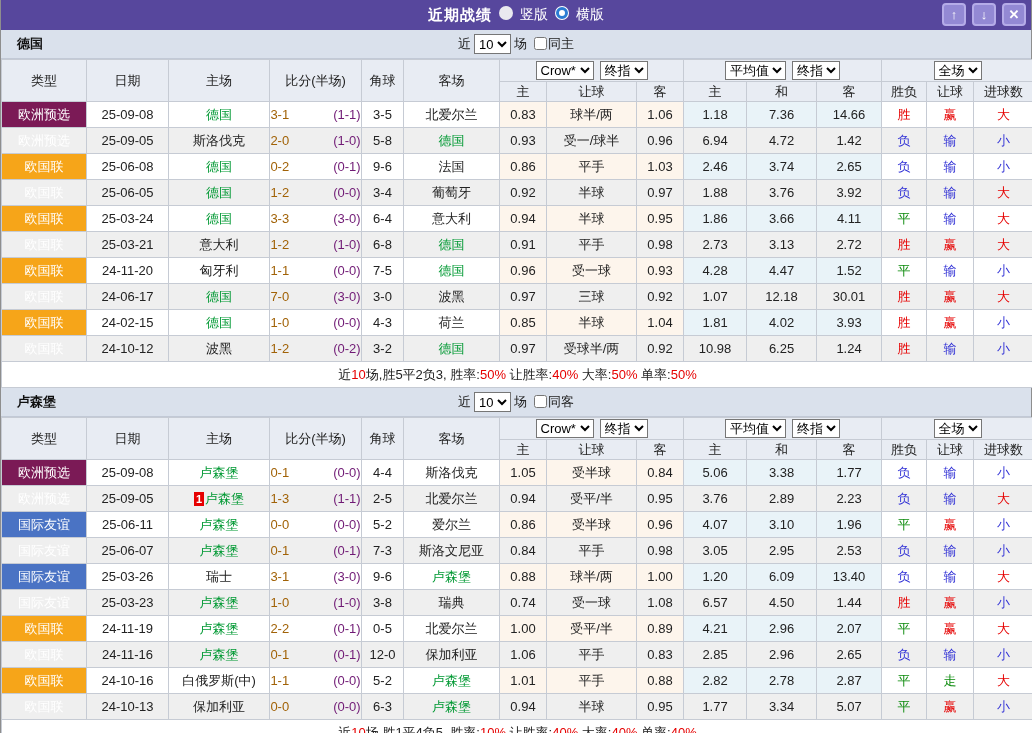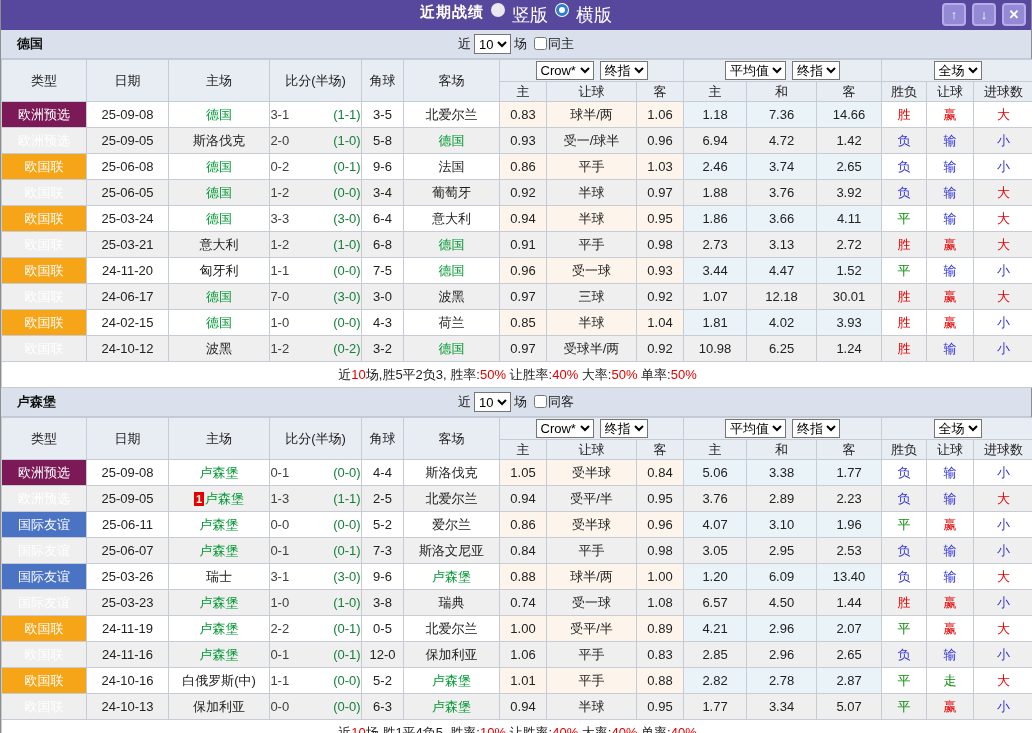--- a/index.html
+++ b/index.html
@@ -3,21 +3,21 @@
 <meta charset="utf-8">
 <style>
   html,body{margin:0;padding:0;background:#fff;}
   body{font-family:"Liberation Sans","DejaVu Sans",sans-serif;}
   .app{width:1030px;border-left:1px solid #8e8e8e;border-right:1px solid #8e8e8e;border-bottom:1px solid #8e8e8e;}
 
   
   .titlebar{height:30px;background:#57479d;display:flex;align-items:center;position:relative;color:#fff;}
   .title-center{margin:0 auto;display:flex;gap:7px;}
   .app-title{font-size:15px;font-weight:bold;letter-spacing:1px;}
-  .radio-label{font-size:18px;cursor:pointer;}
+  .radio-label{font-size:14px;cursor:pointer;}
   .radio{width:14px;height:14px;border-radius:50%;background:#e9e9ef;position:relative;display:inline-block;cursor:pointer;}
   .radio.on{background:#fff;}
   .radio.on::after{content:"";position:absolute;left:1px;top:1px;right:1px;bottom:1px;border:3px solid #2b7cd3;border-radius:50%;}
   .win-buttons{position:absolute;right:5px;top:3px;display:flex;gap:6px;}
   .wbtn{width:24px;height:23px;background:#9389d4;border:2px solid #b5ace8;border-radius:4px;color:#fff;
         font-size:13px;font-weight:bold;display:flex;align-items:center;justify-content:center;cursor:pointer;padding:0;line-height:1;}
 
   
   .filterbar{height:28px;background:#dae1ec;display:flex;align-items:center;position:relative;font-size:13px;color:#222;
              border-bottom:1px solid #c2c9d6;}
@@ -35,22 +35,22 @@
   thead tr.grp-row th{height:21px;}
   thead select{font-size:13px;height:19px;border:1px solid #767676;background:#fff;margin:0 3px;}
   tbody td{height:25px;color:#222;background:#fff;}
   tr.alt td{background:#efefef;}
   td.crow{background:#fdf5ec;margin-left:32px;}
   td.avg{background:#e9f3f8;}
   td.t-q{background:#7b1a56;color:#fff;}
   td.t-n{background:#f6a519;color:#fff;}
   td.t-f{background:#4a73c4;color:#fff;}
   .self{color:#009933;}
-  .sc{color:#404040;}
-  .half{color:#15803d;margin-left:44px;}
+  .sc{color:#a16207;}
+  .half{color:#701a75;margin-left:44px;}
   .c-r{color:#e60000;}
   .c-g{color:#0b8a0b;}
   .c-b{color:#3434d6;}
   .badge{display:inline-block;background:#e60000;color:#fff;font-size:11px;line-height:14px;padding:0 2px;margin-right:1px;font-weight:bold;}
   tr.sumrow td{height:25px;background:#fff;font-size:13px;}
 </style>
 </head>
 <body>
 
 <div class="app">
@@ -248,21 +248,21 @@
           <tr>
             <td class="t-n">欧国联</td>
             <td>24-11-20</td>
             <td><span>匈牙利</span></td>
             <td><span class="sc">1-1</span><span class="half">(0-0)</span></td>
             <td>7-5</td>
             <td><span class="self">德国</span></td>
             <td class="crow">0.96</td>
             <td class="crow">受一球</td>
             <td class="crow">0.93</td>
-            <td class="avg">3.44</td>
+            <td class="avg">4.28</td>
             <td class="avg">4.47</td>
             <td class="avg">1.52</td>
             <td><span class="c-g">平</span></td>
             <td><span class="c-b">输</span></td>
             <td><span class="c-b">小</span></td>
           </tr>
 
           <tr class="alt">
             <td class="t-n">欧国联</td>
             <td>24-06-17</td>

